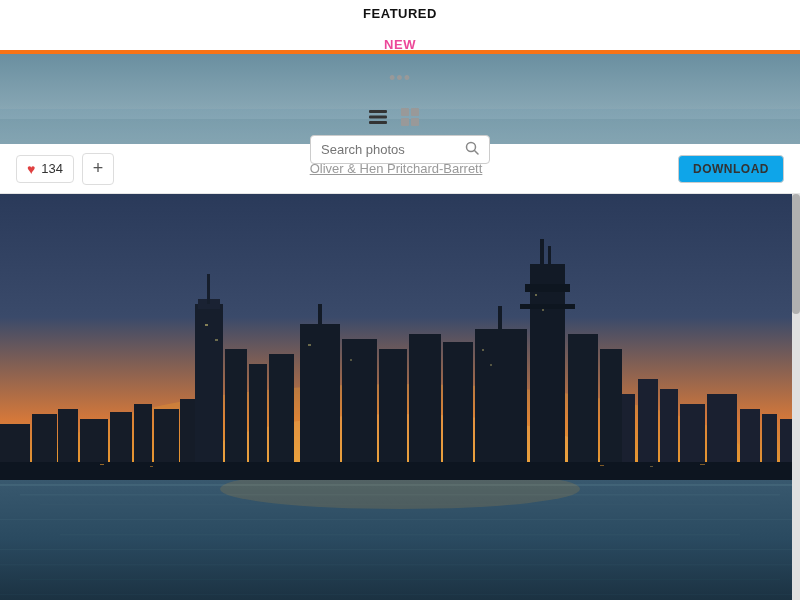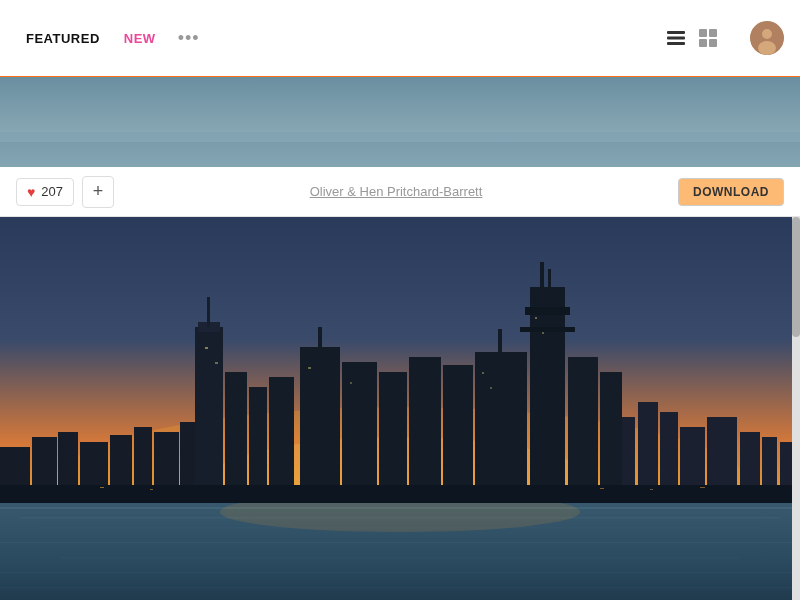--- a/index.html
+++ b/index.html
@@ -2,27 +2,28 @@
 <html><head>
   <meta charset="utf-8">
   <style>
     * { margin: 0; padding: 0; box-sizing: border-box; }
     body { width: 800px; height: 600px; overflow: hidden; font-family: -apple-system, BlinkMacSystemFont, 'Helvetica Neue', Arial, sans-serif; background: #f0eeee; }
 
     
     .header {
       display: flex;
       align-items: center;
-      height: 77px;
+      height: 54px;
       background: #fff;
-      border-bottom: 1px solid #f97316;
+      border-bottom: 4px solid #f97316;
       padding: 0 16px;
       gap: 4px;
       position: relative;
       z-index: 10;
+      flex-direction: column;
     }
     .nav-item {
       font-size: 13px;
       font-weight: 600;
       letter-spacing: 0.5px;
       color: #ec4899;
       padding: 6px 10px;
       cursor: pointer;
       text-decoration: none;
     }
@@ -157,21 +158,21 @@
     }
     .download-btn {
       border: 1px solid #ccc;
       border-radius: 4px;
       padding: 6px 14px;
       font-size: 12px;
       font-weight: 700;
       letter-spacing: 0.5px;
       color: #333;
       cursor: pointer;
-      background: #fdba74;
+      background: #0ea5e9;
       text-transform: uppercase;
     }
 
     
     .main-photo-container {
       width: 100%;
       height: 410px;
       position: relative;
       overflow: hidden;
       background: #1a1f2e;
@@ -224,20 +225,29 @@
 
       <svg width="18" height="18" viewBox="0 0 18 18" fill="none">
         <rect x="0" y="0" width="8" height="8" rx="1" fill="#999"></rect>
         <rect x="10" y="0" width="8" height="8" rx="1" fill="#999"></rect>
         <rect x="0" y="10" width="8" height="8" rx="1" fill="#999"></rect>
         <rect x="10" y="10" width="8" height="8" rx="1" fill="#999"></rect>
       </svg>
     </div>
   </div>
 
+  <div class="search-bar">
+    <input type="text" placeholder="Search photos" style="">
+    <span class="search-icon-btn">
+      <svg width="14" height="14" viewBox="0 0 14 14" fill="none">
+        <circle cx="6" cy="6" r="4.5" stroke="#888" stroke-width="1.5"></circle>
+        <line x1="9.5" y1="9.5" x2="13" y2="13" stroke="#888" stroke-width="1.5" stroke-linecap="round"></line>
+      </svg>
+    </span>
+  </div>
 
   <div class="avatar-circle">
     <svg width="34" height="34" viewBox="0 0 34 34">
       <circle cx="17" cy="17" r="17" fill="#b08060"></circle>
 
       <circle cx="17" cy="13" r="5" fill="#d4a87a"></circle>
       <ellipse cx="17" cy="27" rx="9" ry="7" fill="#d4a87a"></ellipse>
     </svg>
   </div>
 </header>
@@ -254,21 +264,21 @@
 
     <rect y="55" width="800" height="35" fill="#7a9faf" opacity="0.6"></rect>
     <rect y="65" width="800" height="25" fill="#6a90a0" opacity="0.5"></rect>
   </svg>
   <div class="top-image-gradient"></div>
 </div>
 
 <div class="photo-bar">
   <button class="like-btn">
     <span class="heart-icon">♥</span>
-    <span>207</span>
+    <span>134</span>
   </button>
   <button class="add-btn">+</button>
 
   <div class="photo-bar-spacer"></div>
 
   <a class="photographer-link">Oliver &amp; Hen Pritchard-Barrett</a>
 
   <div class="photo-bar-spacer"></div>
 
   <button class="download-btn">DOWNLOAD</button>

